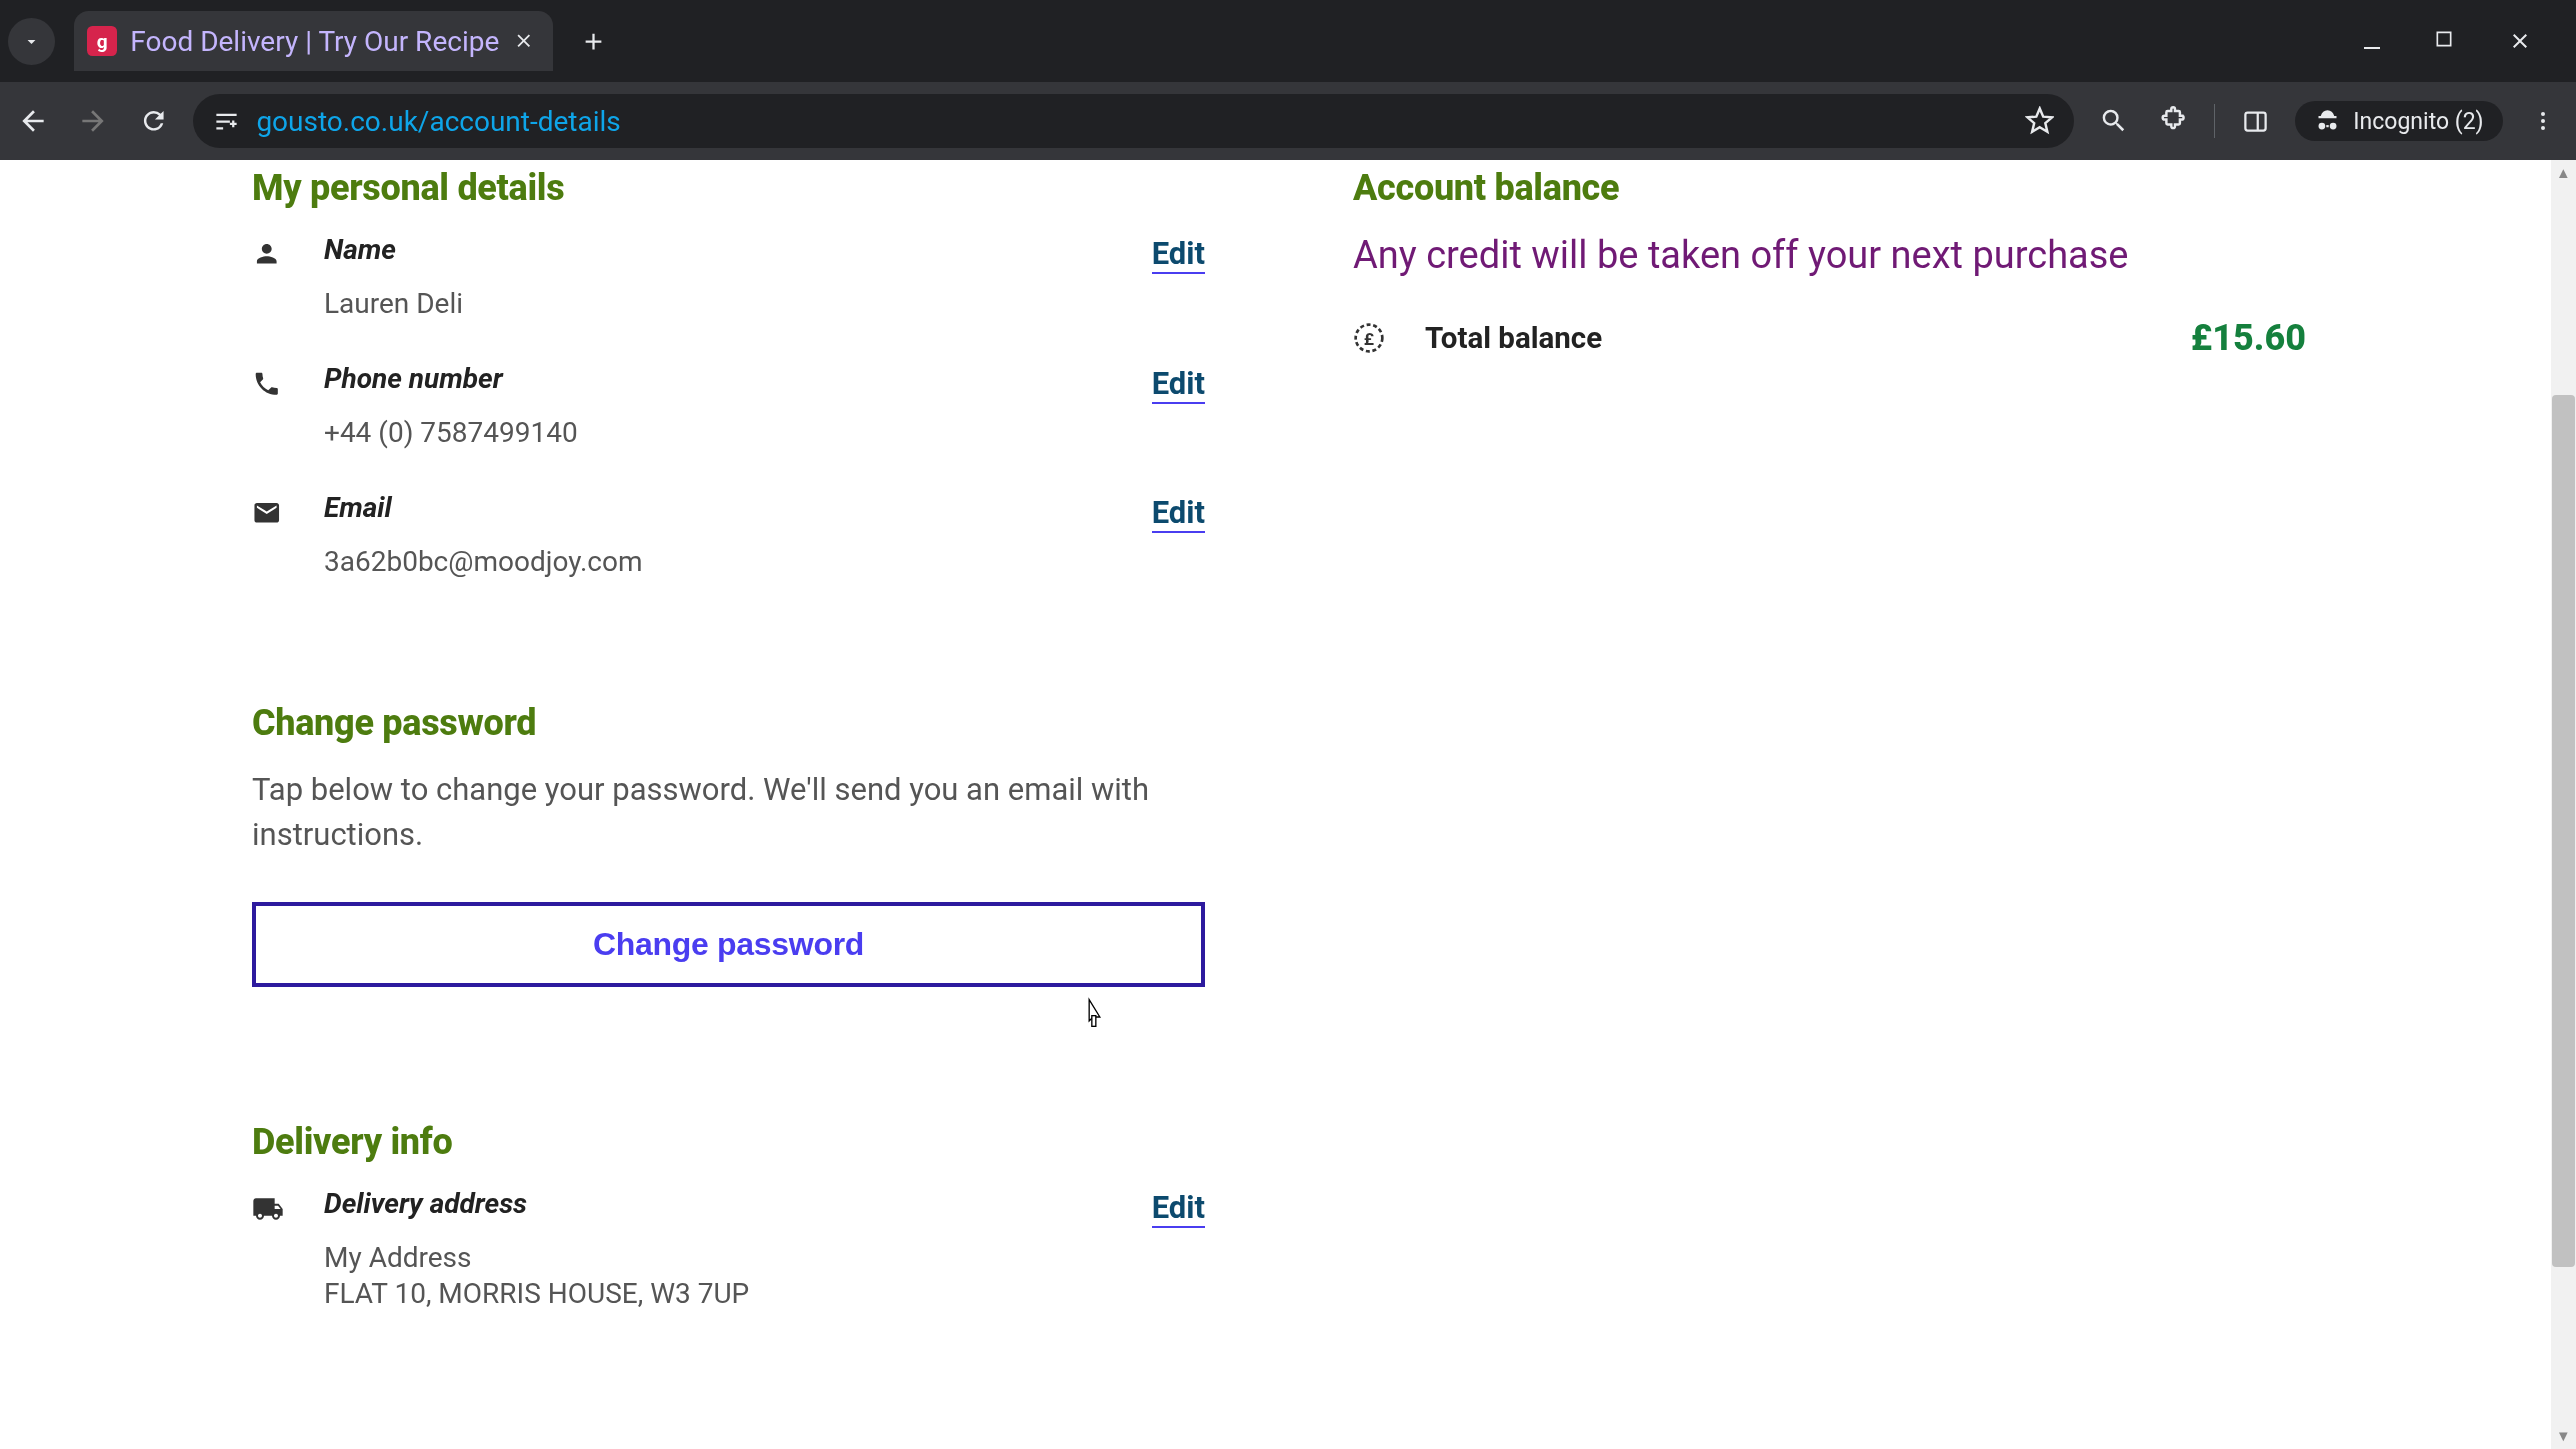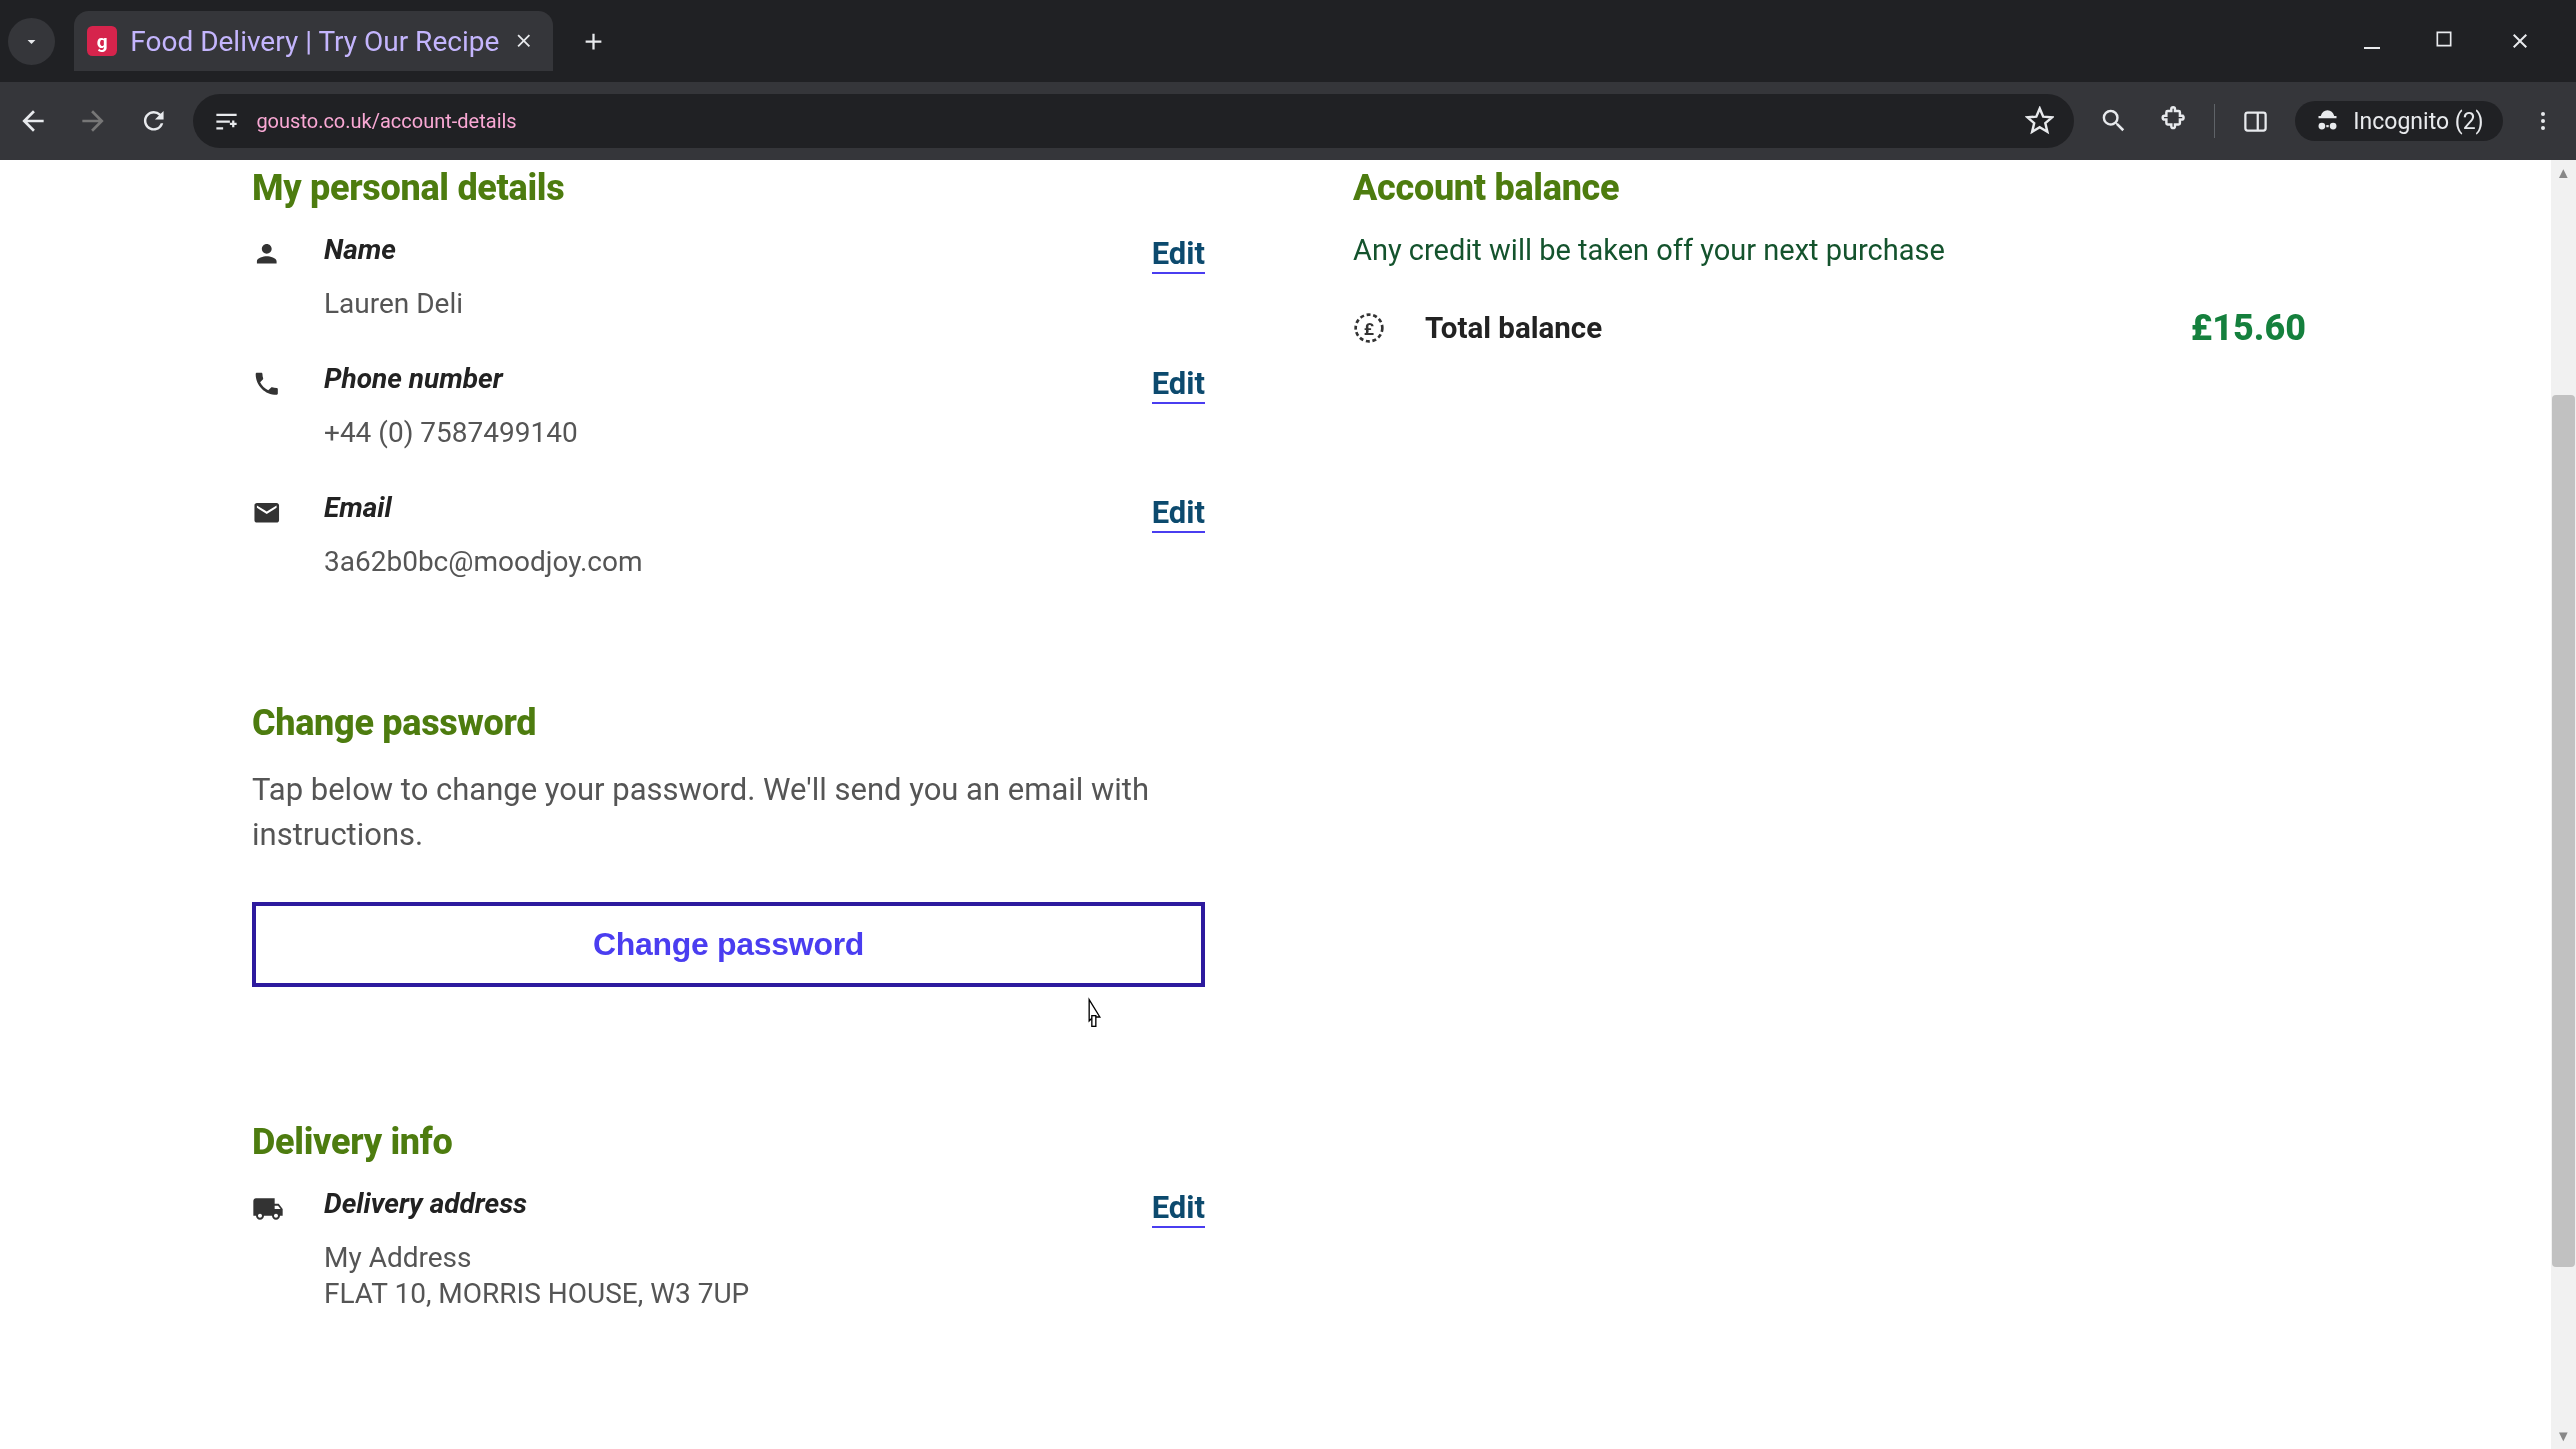--- a/index.html
+++ b/index.html
@@ -91,21 +91,21 @@
     display: flex;
     align-items: center;
     padding: 0 20px;
     gap: 16px;
   }
   .site-settings {
     color: #e8eaed;
     width: 27px; height: 27px;
     display: flex; align-items: center; justify-content: center;
   }
-  .url-text { color: #f9a8d4; font-size: 20px; }
+  .url-text { color: #0ea5e9; font-size: 28px; }
   .url-star { margin-left: auto; color: #e8eaed; }
   .toolbar-icon {
     color: #e8eaed;
     width: 40px; height: 40px;
     display: flex; align-items: center; justify-content: center;
     cursor: pointer;
   }
   .toolbar-divider { width: 1.3px; height: 34px; background: #5f6368; }
   .incognito-badge {
     display: flex; align-items: center; gap: 12px;
@@ -218,22 +218,22 @@
     color: #4a3df0;
     font-size: 32px;
     font-weight: 800;
     padding: 20px 0;
     cursor: pointer;
     text-align: center;
     letter-spacing: -0.3px;
   }
 
   .balance-desc {
-    font-size: 29px;
-    color: #14532d;
+    font-size: 38px;
+    color: #701a75;
     margin-bottom: 40px;
   }
   .balance-row {
     display: flex;
     align-items: center;
   }
   .balance-icon {
     width: 40px;
     margin-right: 32px;
     color: #333;

